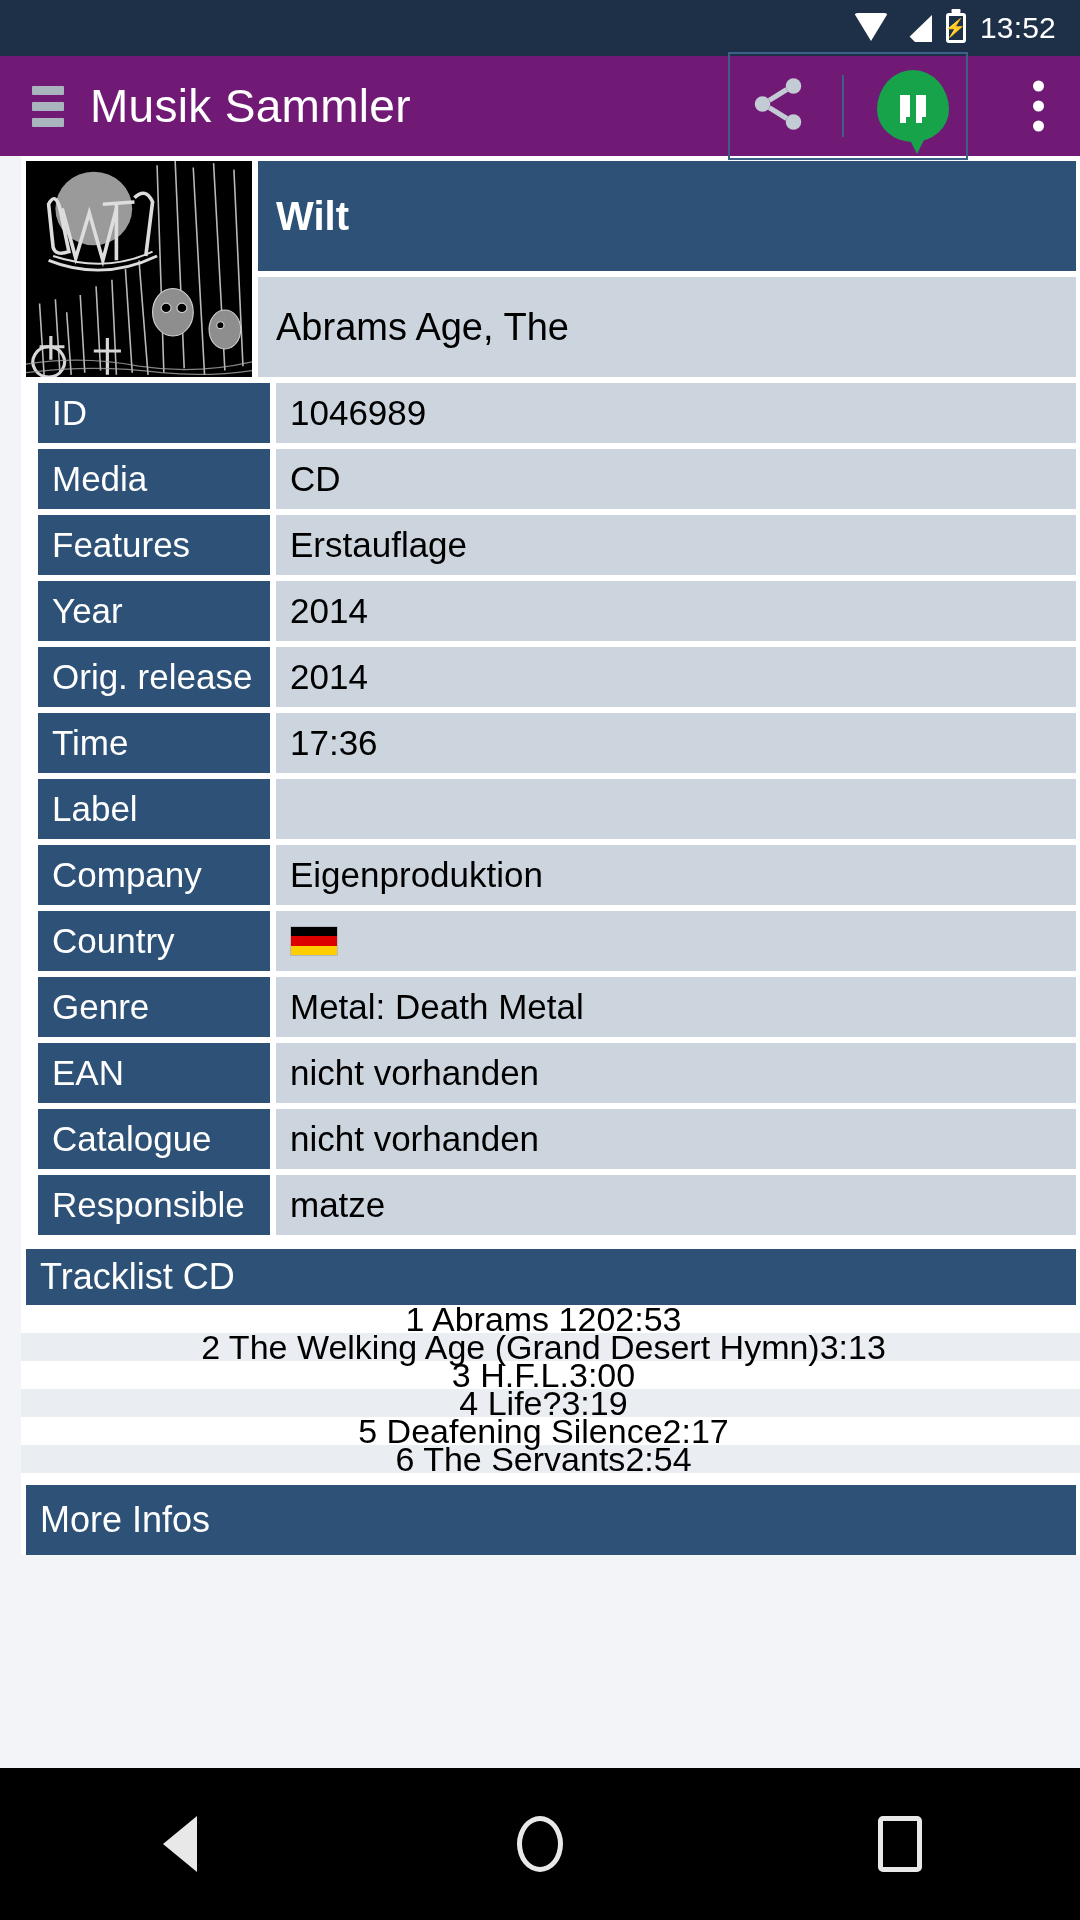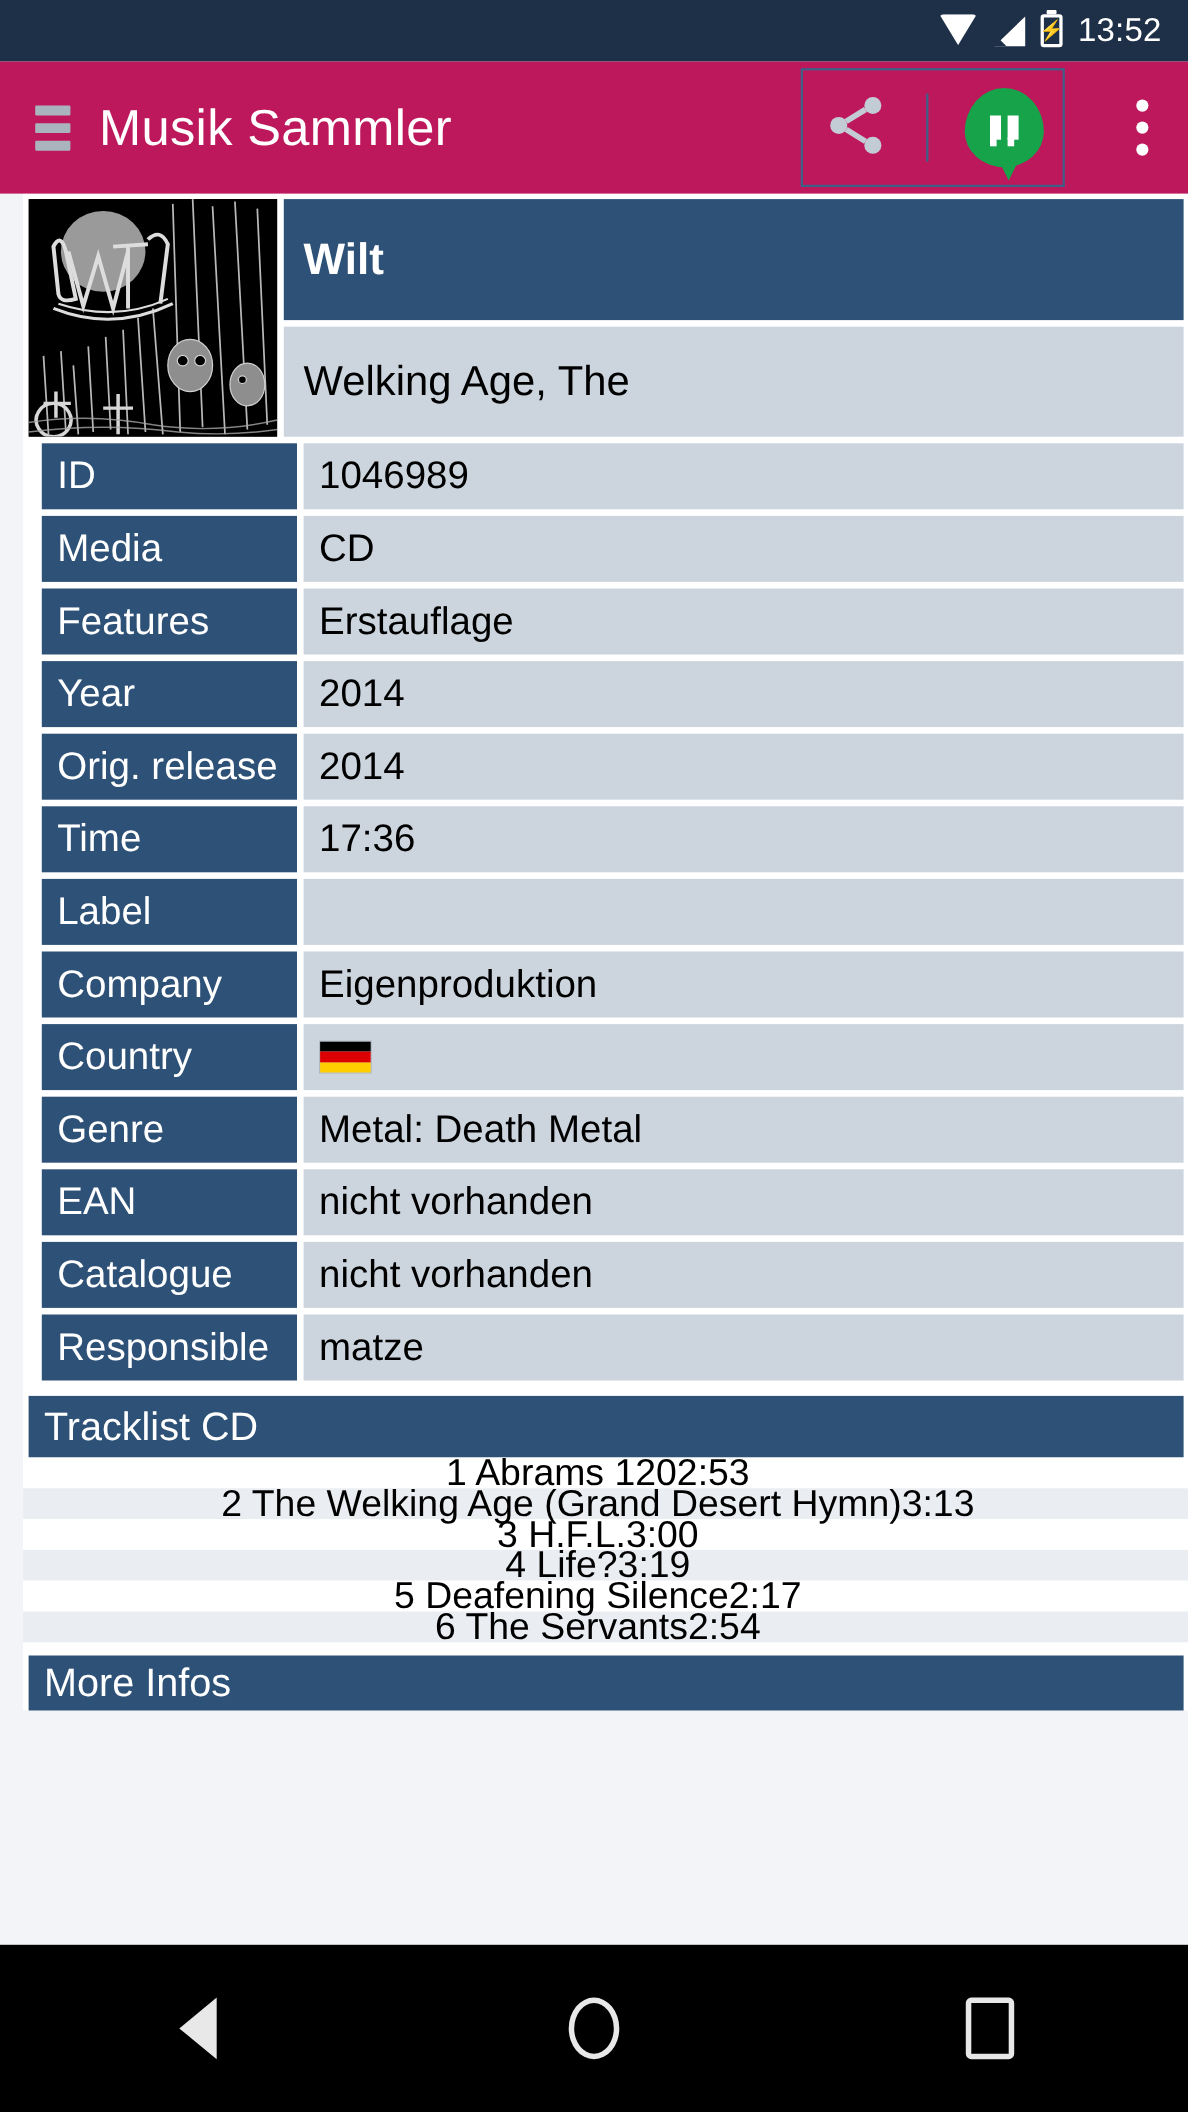--- a/index.html
+++ b/index.html
@@ -49,21 +49,21 @@
     content:""; position:absolute; top:-7px; left:50%; transform:translateX(-50%);
     width:9px; height:4px; background:#ffffff; border-radius:1px;
   }
   .battery .bolt{
     position:absolute; left:50%; top:50%; transform:translate(-50%,-50%);
     color:#ffffff; font-size:18px; line-height:1;
   }
 
   
   .appbar {
-    height:120px; background:#be185d;
+    height:100px; background:#701a75;
     display:flex; align-items:center; padding:0 22px;
     position:relative;
   }
   .hamburger { width:44px; display:flex; flex-direction:column; gap:7px; margin-right:24px; padding-left:10px; }
   .hamburger span { display:block; width:32px; height:9px; background:#aab4bf; border-radius:1px; }
   .app-title { color:#ffffff; font-size:46px; font-weight:400; letter-spacing:.3px; }
 
   .actions-box {
     position:absolute; right:112px; top:50%; transform:translateY(-50%);
     width:240px; height:108px;
@@ -140,21 +140,21 @@
   .track-row {
     display:flex; align-items:center; justify-content:center;
     height:28px; padding:0 40px 0 26px;
     font-size:34px; color:#000000;
   }
   .track-row.odd  { background:#ffffff; }
   .track-row.even { background:#eaedf2; }
   .track-title { white-space:nowrap; }
   .track-time { white-space:nowrap; }
 
-  .section-header.more { margin-top:12px; height:50px;text-align:right; }
+  .section-header.more { margin-top:12px; height:70px;text-align:right; }
 
   
   .navbar {
     position:absolute; left:0; bottom:0;
     width:1080px; height:152px; background:#000000;
     display:flex; align-items:center; justify-content:space-around;
   }
   .nav-btn { width:120px; height:100px; display:flex; align-items:center; justify-content:center; }
   .nav-back {
     width:0;height:0;
@@ -255,21 +255,21 @@
             <path d="M6 86 L17 86 M11 81 L11 92"></path>
           </g>
           <g stroke="#a5a5a5" stroke-width="0.6" fill="none" opacity="0.8">
             <path d="M0 94 Q25 90 50 95 Q75 99 100 93"></path>
             <path d="M0 98 Q30 94 60 98 Q80 100 100 97"></path>
           </g>
         </svg>
       </div>
       <div class="top-right">
         <div class="artist-cell">Wilt</div>
-        <div class="album-cell">Welking Age, The</div>
+        <div class="album-cell">Abrams Age, The</div>
       </div>
     </div>
 
     <div class="info-rows">
 
       <div class="info-row">
         <div class="info-label">ID</div>
         <div class="info-value">1046989</div>
       </div>
       <div class="info-row">

